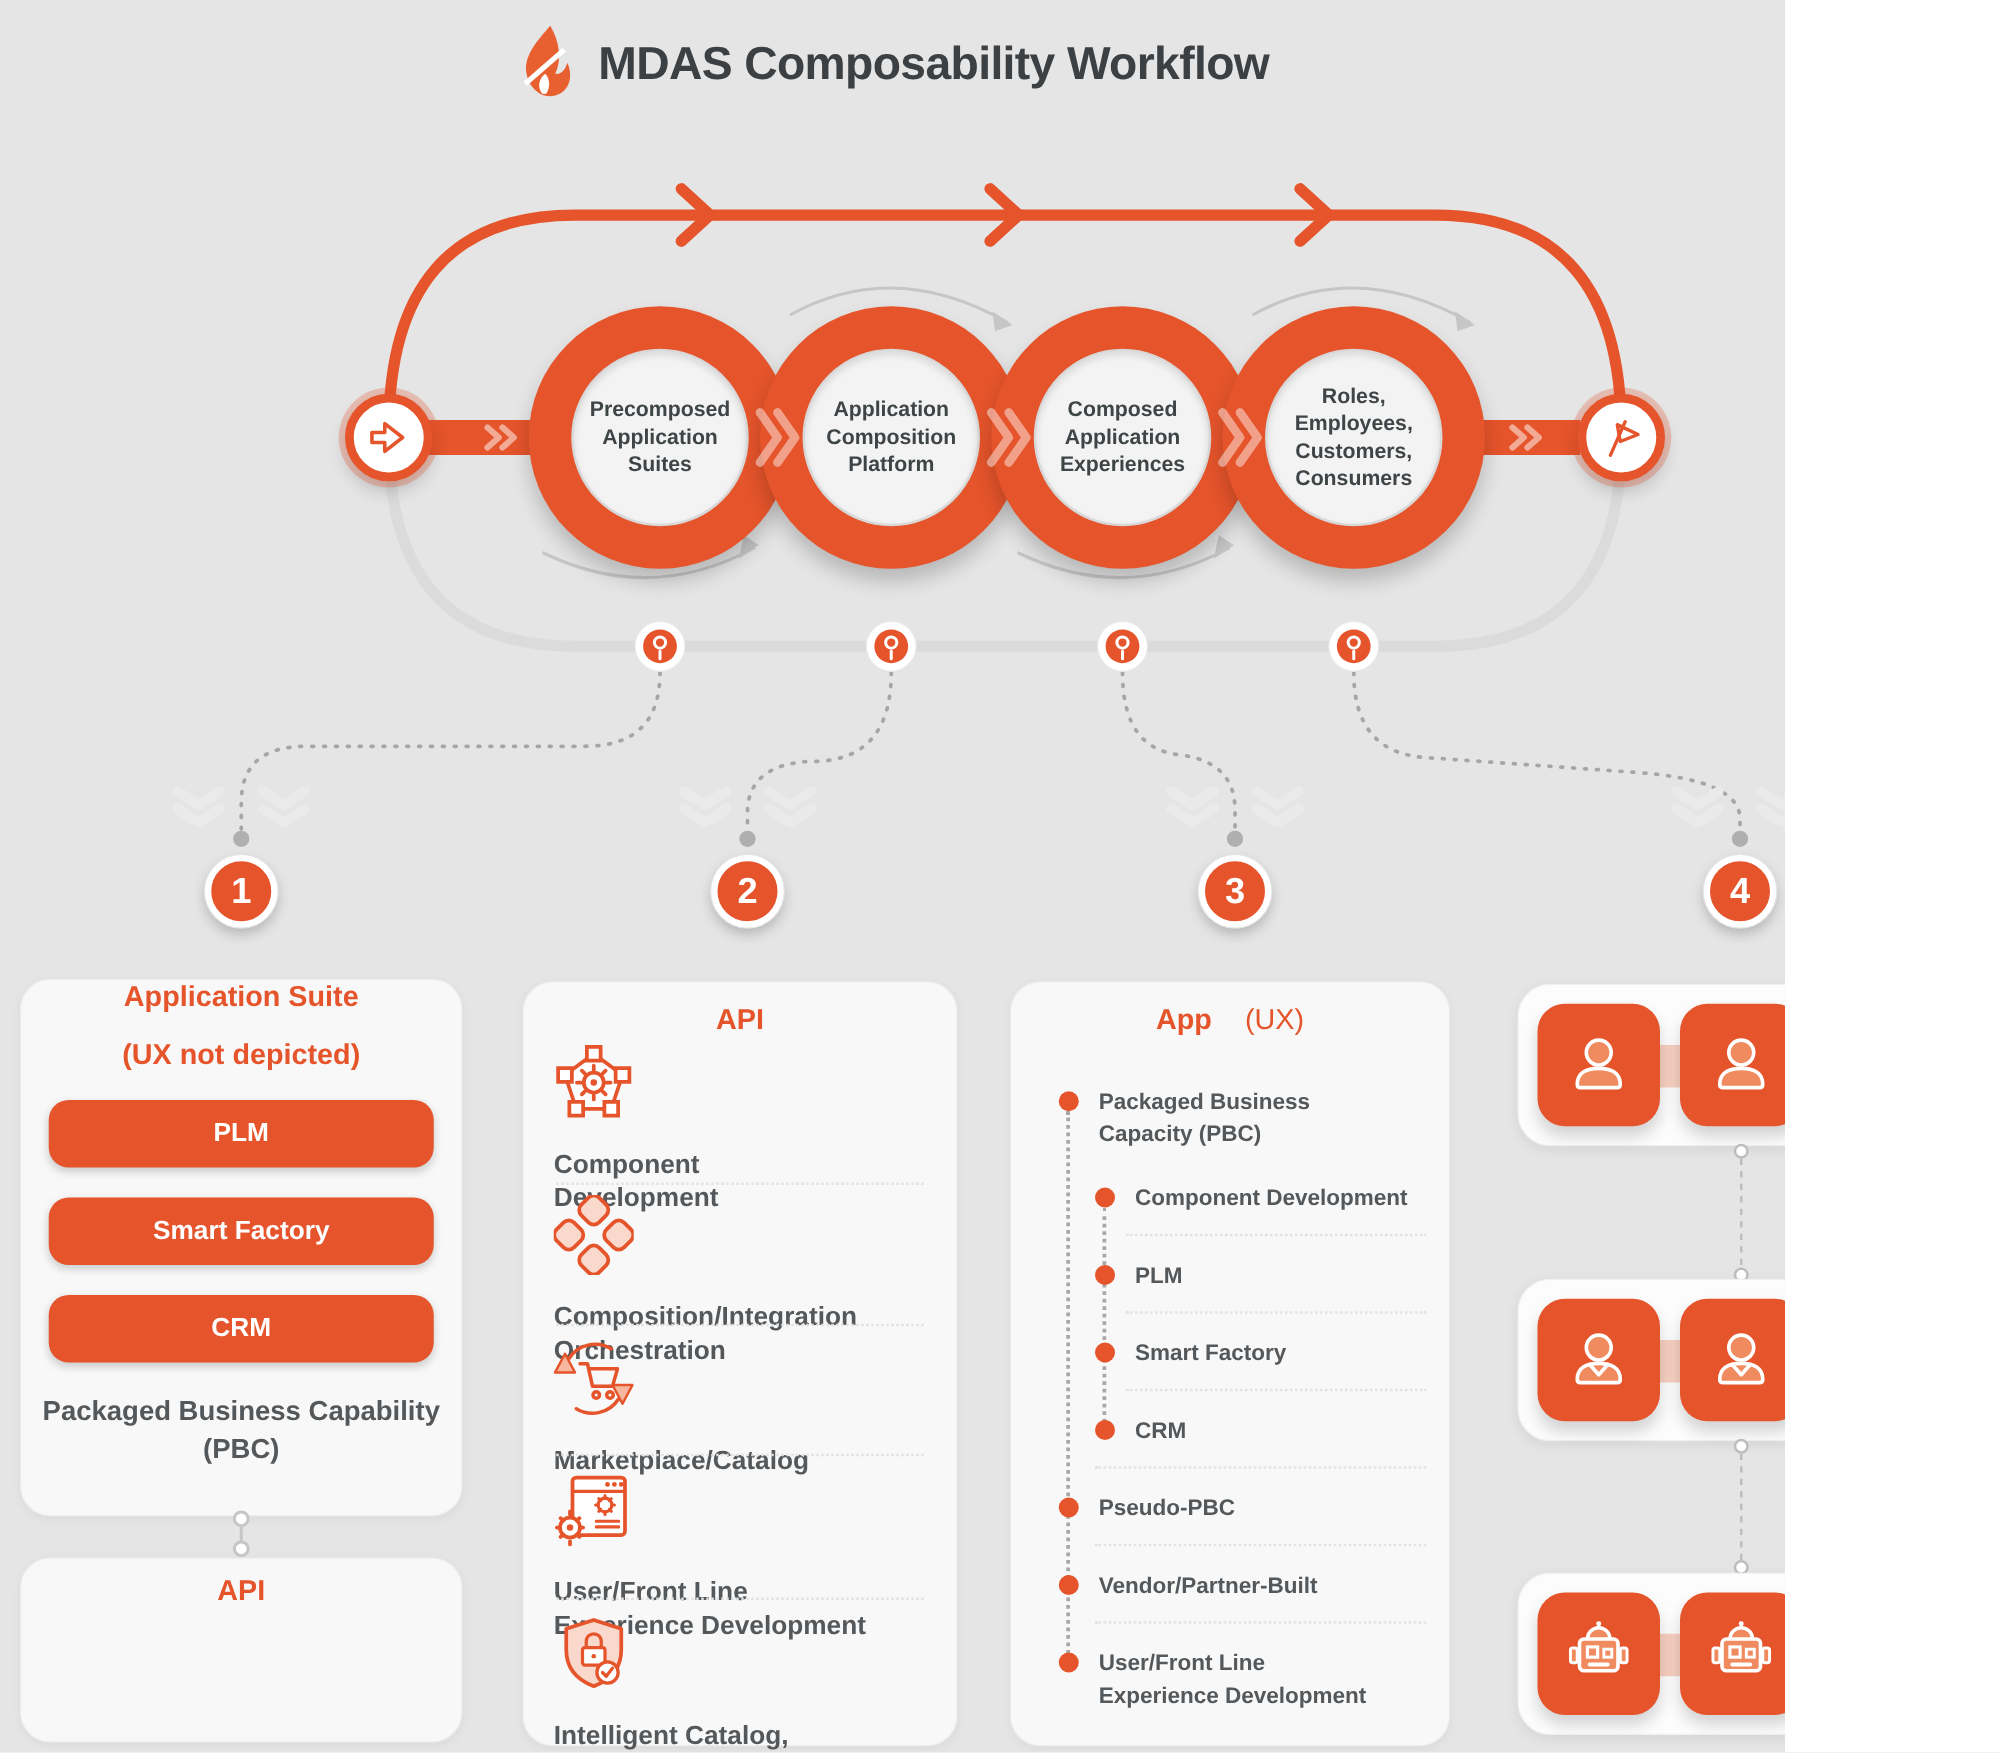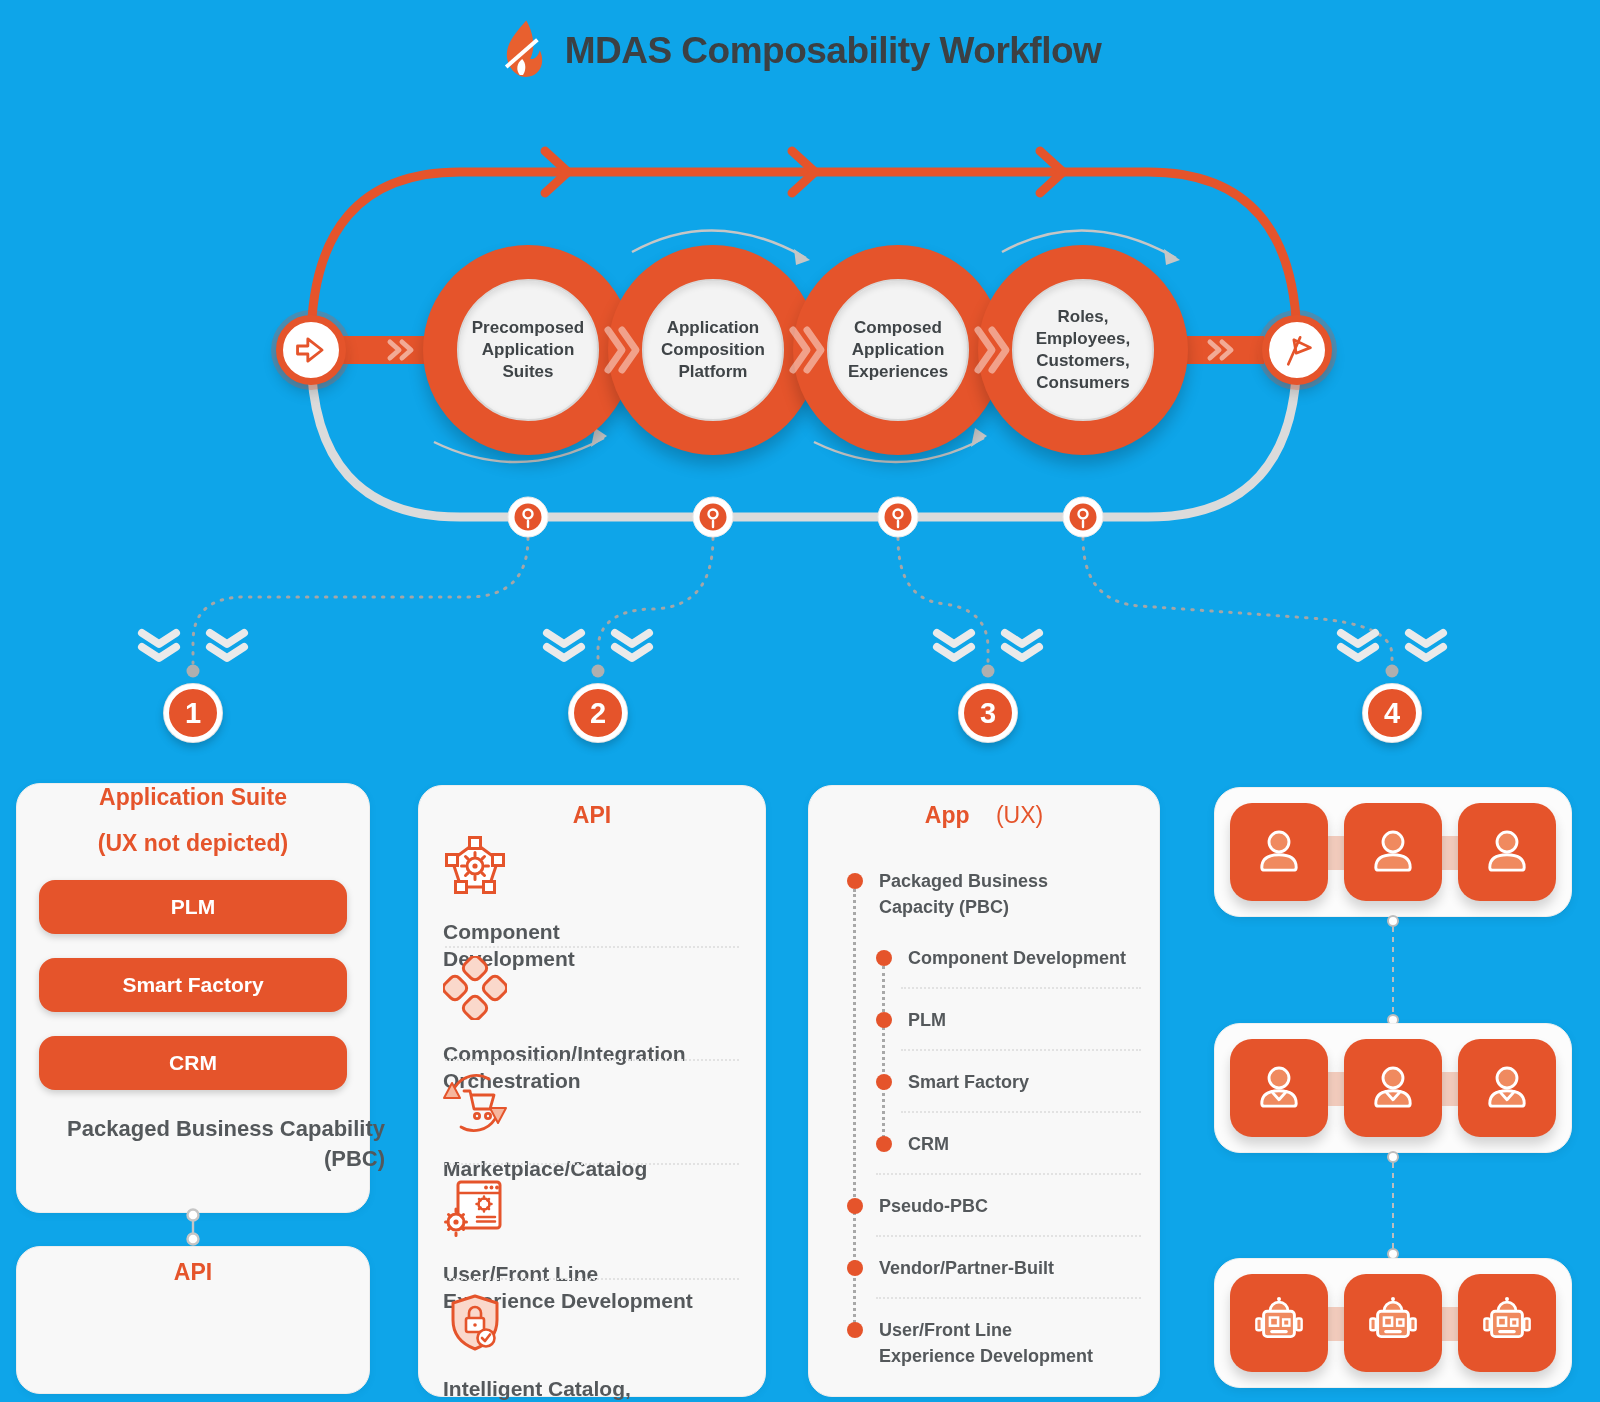--- a/index.html
+++ b/index.html
@@ -5,21 +5,21 @@
   :root{
     --orange:#E5542B;
     --orange-light:#FAD8CB;
     --panel-bg:#F8F8F8;
     --dark:#3F4447;
     --gray-text:#54585B;
     --loop-gray:#DBDBDB;
   }
   *{margin:0;padding:0;box-sizing:border-box;}
   body{background:#fff;font-family:"Liberation Sans",sans-serif;}
-  #canvas{position:relative;width:1600px;height:1402px;background:#0ea5e9;overflow:hidden;}
+  #canvas{position:relative;width:1428px;height:1402px;background:#e5e5e5;overflow:hidden;}
   .abs{position:absolute;}
 
   
   .header{position:absolute;top:18px;left:0;width:100%;display:flex;align-items:center;justify-content:center;gap:18px;}
   .page-title{font-size:37px;font-weight:bold;color:#3C4043;letter-spacing:-.5px;}
 
   
   .ring{position:absolute;width:210px;height:210px;border-radius:50%;background:var(--orange);
         box-shadow:0 10px 16px rgba(0,0,0,.20);display:flex;align-items:center;justify-content:center;}
   .ring-inner{width:142px;height:142px;border-radius:50%;background:#F3F3F3;border:2px solid #D8D8D8;
@@ -37,21 +37,21 @@
   .gap-chev{position:absolute;z-index:5;}
 
   
   .panel{position:absolute;background:var(--panel-bg);border:1px solid #EDEDED;border-radius:24px;
         box-shadow:0 2px 8px rgba(0,0,0,.05);}
   .panel-title{position:absolute;left:0;width:100%;text-align:center;font-size:23px;font-weight:bold;color:var(--orange);}
   .panel-title .normal{font-weight:normal;}
   .pill{position:absolute;left:22px;right:22px;height:54px;background:var(--orange);border-radius:16px;
         box-shadow:0 3px 7px rgba(0,0,0,.18);display:flex;align-items:center;justify-content:center;
         color:#fff;font-size:21px;font-weight:bold;}
-  .panel-footer{position:absolute;left:16px;width:100%;text-align:right;font-size:22px;font-weight:bold;
+  .panel-footer{position:absolute;left:0;width:100%;text-align:center;font-size:22px;font-weight:bold;
         color:var(--gray-text);line-height:1.35;white-space:pre-line;}
 
   
   .api-row{position:absolute;left:24px;right:12px;display:flex;gap:20px;flex-direction:column;}
   .api-row svg{flex-shrink:0;}
   .api-label{font-size:21px;font-weight:bold;color:var(--gray-text);line-height:1.3;white-space:pre-line;}
   .dotted-sep{position:absolute;border-top:2px dotted #E2E2E2;}
 
   
   .tree-bullet{position:absolute;width:16px;height:16px;border-radius:50%;background:var(--orange);}

